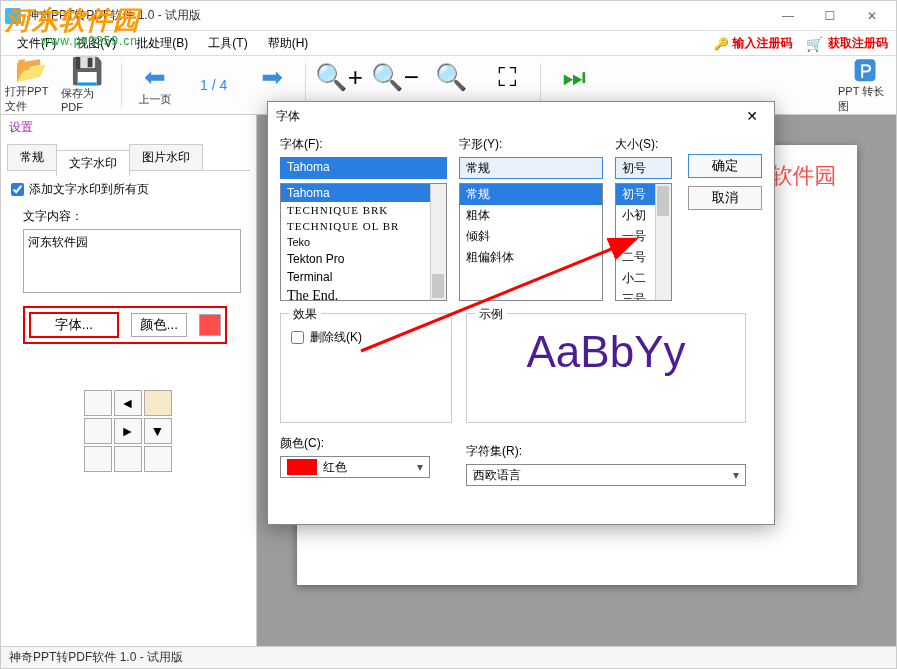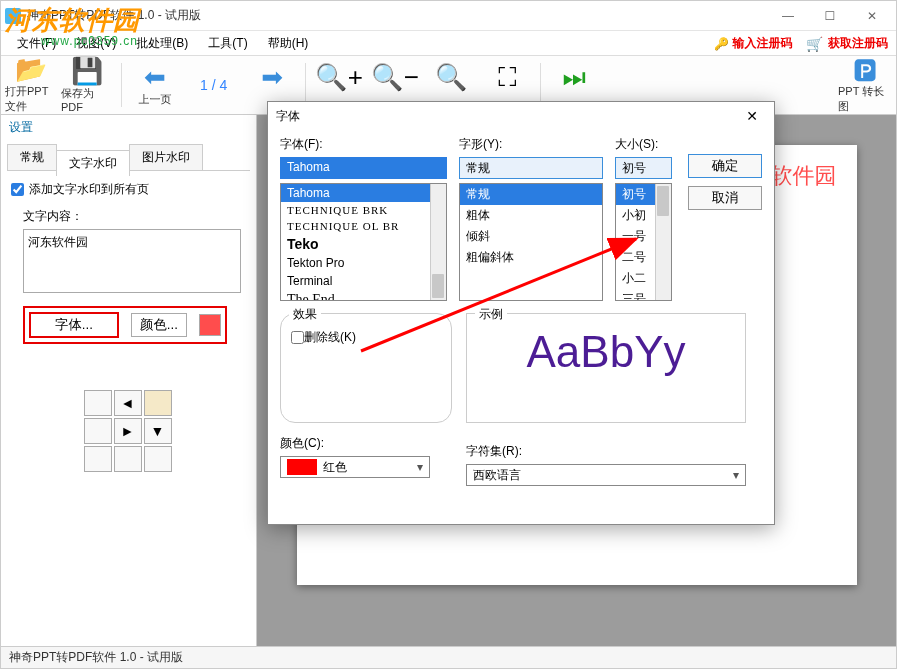--- a/index.html
+++ b/index.html
@@ -25,21 +25,21 @@
     .toolbar { height: 60px; border-top: 1px solid #ddd; border-bottom: 1px solid #ccc; display: flex; align-items: center; padding: 0 4px; gap: 2px; background: #fdfdfd; }
     .tb-group { display: flex; gap: 2px; }
     .tb-btn { display: flex; flex-direction: column; align-items: center; justify-content: center; width: 54px; height: 56px; gap: 2px; }
     .tb-btn .ico { font-size: 26px; line-height: 1; }
     .tb-btn .lbl { font-size: 11px; color: #333; }
     .tb-sep { width: 1px; height: 44px; background: #ddd; margin: 0 4px; }
     .tb-page { color: #3385ff; font-size: 14px; padding: 0 16px; }
     
     .body-area { display: flex; height: calc(100% - 30px - 24px - 60px - 22px); }
     .side { width: 256px; border-right: 1px solid #ccc; background: #fff; padding: 0 0 4px 0; }
-    .side-title { padding: 4px 8px; color: #0369a1; }
+    .side-title { padding: 4px 8px; color: #a21caf; }
     .tabs { display: flex; border-bottom: 1px solid #ccc; margin: 4px 6px 0 6px; }
     .tab { padding: 4px 12px; border: 1px solid #ccc; border-bottom: none; background: #f5f5f5; margin-right: -1px; }
     .tab.active { background: #fff; position: relative; top: 6px; }
     .chk-row { display:flex; align-items:center; gap:5px; padding: 10px 10px 4px 10px; }
     .chk { width:13px; height:13px; accent-color:#2a7de1; }
     .fld-lbl { padding: 6px 0 4px 22px; }
     .txt-content { margin: 0 12px 0 22px; height: 64px; border: 1px solid #aaa; padding: 4px; resize: none; width: 218px; font-size:12px; }
     .btn-row { display:flex; gap: 10px; padding: 10px 0 6px 22px; align-items:center; }
     .font-btn { width: 90px; height: 26px; border: 2px solid #e60000; background: #fff; cursor:pointer; }
     .color-btn { width: 56px; height: 24px; border: 1px solid #aaa; background:#fff; cursor:pointer; }
@@ -74,34 +74,34 @@
     .col-font { width: 176px; }
     .col-style { width: 152px; }
     .col-size { width: 60px; }
     .dlg-btns { display:flex; flex-direction:column; gap:8px; margin-left:4px; margin-top:18px;}
     .dlg-btn { width: 74px; height: 24px; border:1px solid #999; background:#f8f8f8; cursor:pointer;}
     .dlg-btn.primary { border:1.5px solid #3a8edb; }
     
     .dlg-row2 { display:flex; gap: 14px; margin-top: 12px;}
     .groupbox { border:1px solid #ccc; padding: 10px 10px 12px 10px; position:relative; }
     .groupbox .gtitle { position:absolute; top:-8px; left:8px; background:#fff; padding:0 4px; }
-    .gb-effect { width: 172px; height: 110px; border-radius: 15px;}
+    .gb-effect { width: 172px; height: 110px;}
     .gb-sample { width: 280px; height: 110px;}
-    .eff-row { display:flex; align-items:center; margin:5px 0 9px 0;}
+    .eff-row { display:flex; align-items:center; gap:6px; margin:5px 0 9px 0;}
     .sample-text { color:#4c1d95; font-size: 44px; font-family: Tahoma, sans-serif; text-align:center; padding-top:6px; font-weight:normal; line-height:1;}
     .color-sel { display:flex; align-items:center; border:1px solid #888; height:22px; width:150px; margin-top:4px; cursor:pointer;}
     .color-sel .sw { width:30px; height:16px; background:#ff0000; margin:0 6px;}
     .color-sel .arrow { margin-left:auto; padding:0 6px; color:#555;}
     .charset-lbl { margin-top:8px; display:block;}
     .charset-sel { width: 280px; height:22px; border:1px solid #888; display:flex; align-items:center; padding:0 6px; margin-top:4px; cursor:pointer;}
     .charset-sel .arrow { margin-left:auto; color:#555;}
     
     .arrow-svg { position:absolute; left: 350px; top: 230px; z-index: 30; pointer-events:none; }
     .font-item-brk { font-family: Impact, fantasy; letter-spacing:1px; font-size:11px;}
-    .font-item-teko { font-weight:bold; font-size:14px;}
+    .font-item-teko { font-weight:normal; font-size:11px;}
     .font-item-gothic { font-family: "Old English Text MT", serif; font-size:14px;}
   </style>
 </head>
 <body>
 
 <div class="titlebar">
   <div class="titlebar-icon"></div>
   <div class="titlebar-title">神奇PPT转PDF软件 1.0 - 试用版</div>
   <div class="win-btns">
     <div class="win-btn">—</div>

